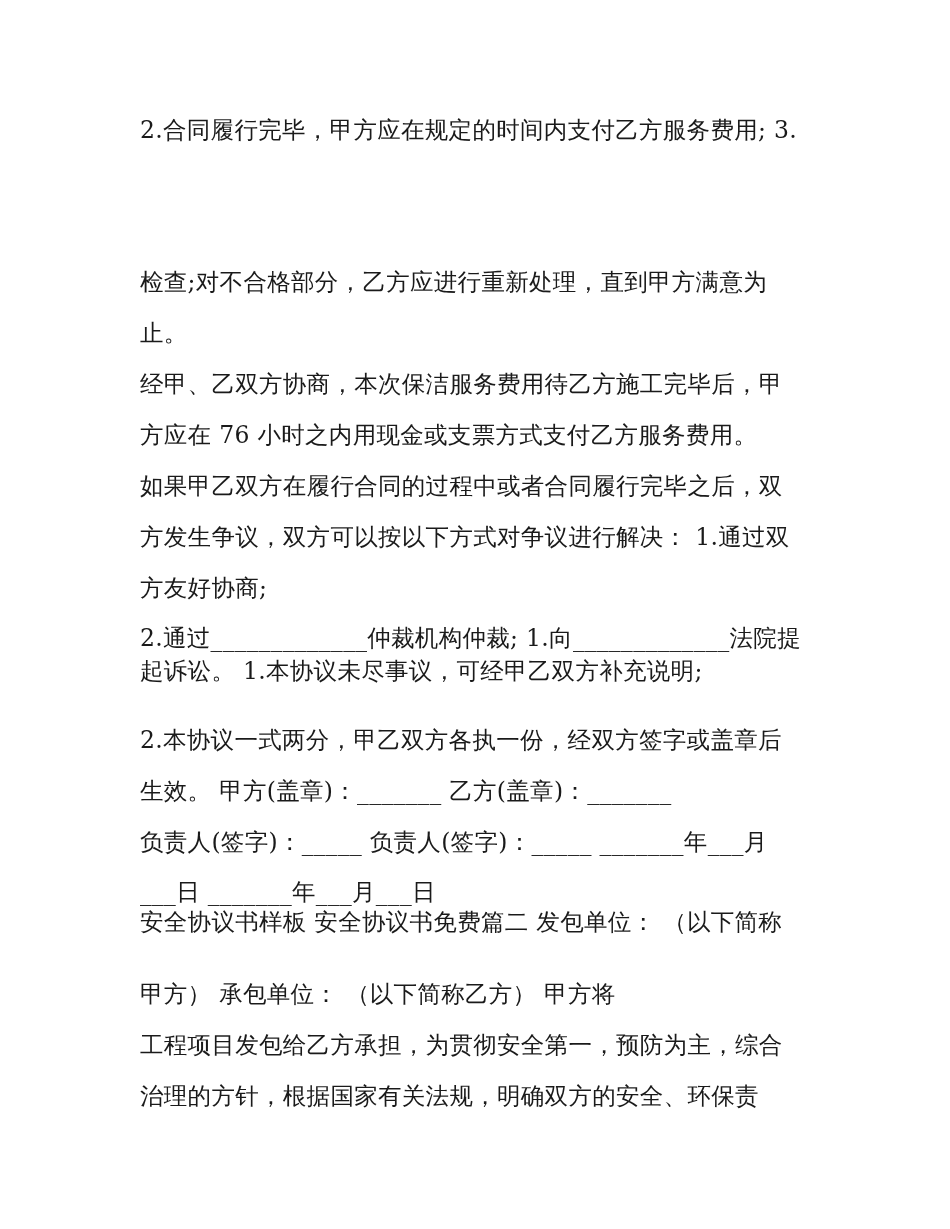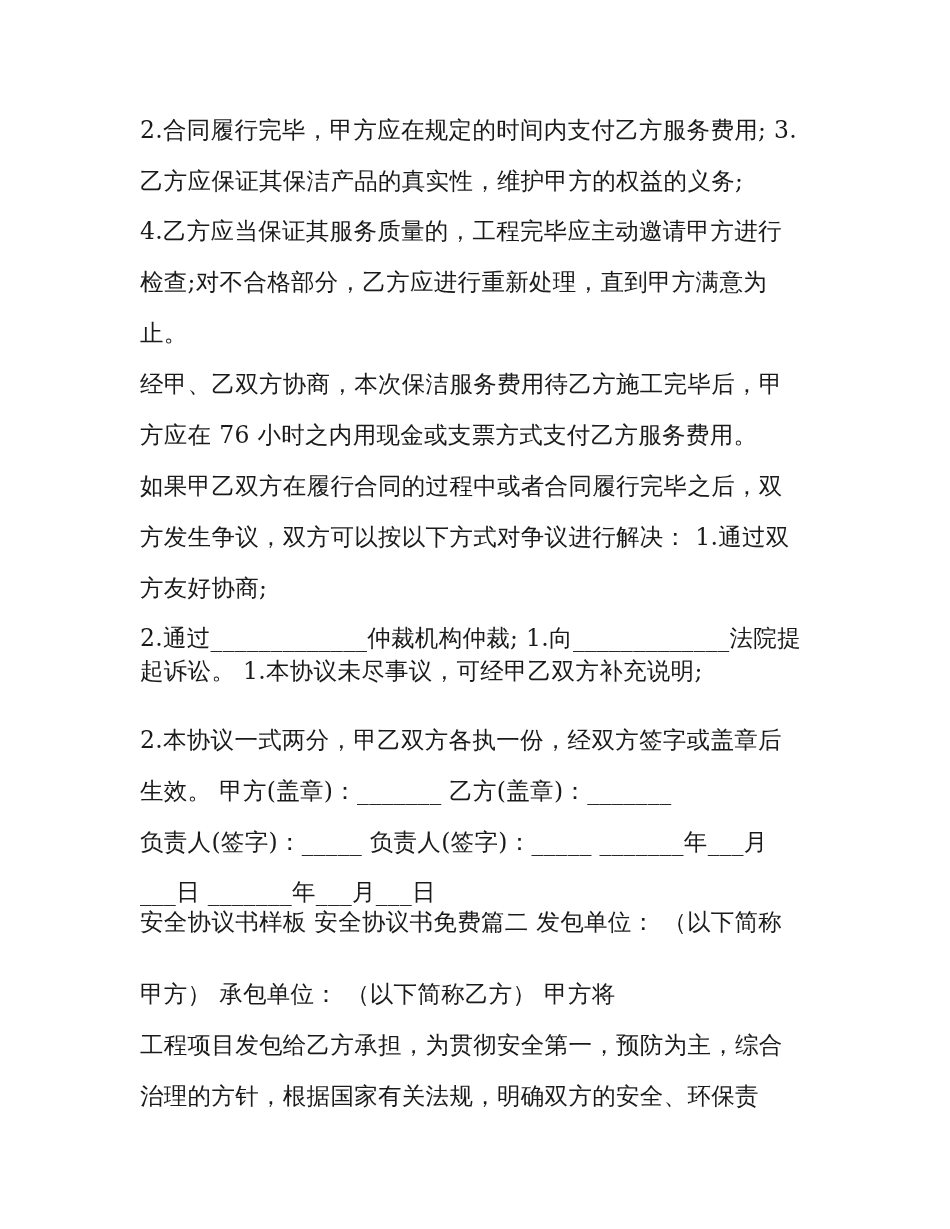--- a/index.html
+++ b/index.html
@@ -31,22 +31,20 @@
     font-size: 23.5px;
     line-height: 30px;
     letter-spacing: 0.3px;
   }
 </style>
 </head>
 <body>
 
 <div class="page">
   <div class="line" style="top:115px">2.合同履行完毕，甲方应在规定的时间内支付乙方服务费用; 3.</div>
-  <div class="line" style="top:166px">乙方应保证其保洁产品的真实性，维护甲方的权益的义务;</div>
-  <div class="line" style="top:216px">4.乙方应当保证其服务质量的，工程完毕应主动邀请甲方进行</div>
   <div class="line" style="top:267px">检查;对不合格部分，乙方应进行重新处理，直到甲方满意为</div>
   <div class="line" style="top:318px">止。</div>
   <div class="line" style="top:369px">经甲、乙双方协商，本次保洁服务费用待乙方施工完毕后，甲</div>
   <div class="line" style="top:420px">方应在 76 小时之内用现金或支票方式支付乙方服务费用。</div>
   <div class="line" style="top:471px">如果甲乙双方在履行合同的过程中或者合同履行完毕之后，双</div>
   <div class="line" style="top:522px">方发生争议，双方可以按以下方式对争议进行解决： 1.通过双</div>
   <div class="line" style="top:573px">方友好协商;</div>
   <div class="line" style="top:623px">2.通过_____________仲裁机构仲裁; 1.向_____________法院提</div>
   <div class="line" style="top:656px">起诉讼。 1.本协议未尽事议，可经甲乙双方补充说明;</div>
   <div class="line" style="top:725px">2.本协议一式两分，甲乙双方各执一份，经双方签字或盖章后</div>

